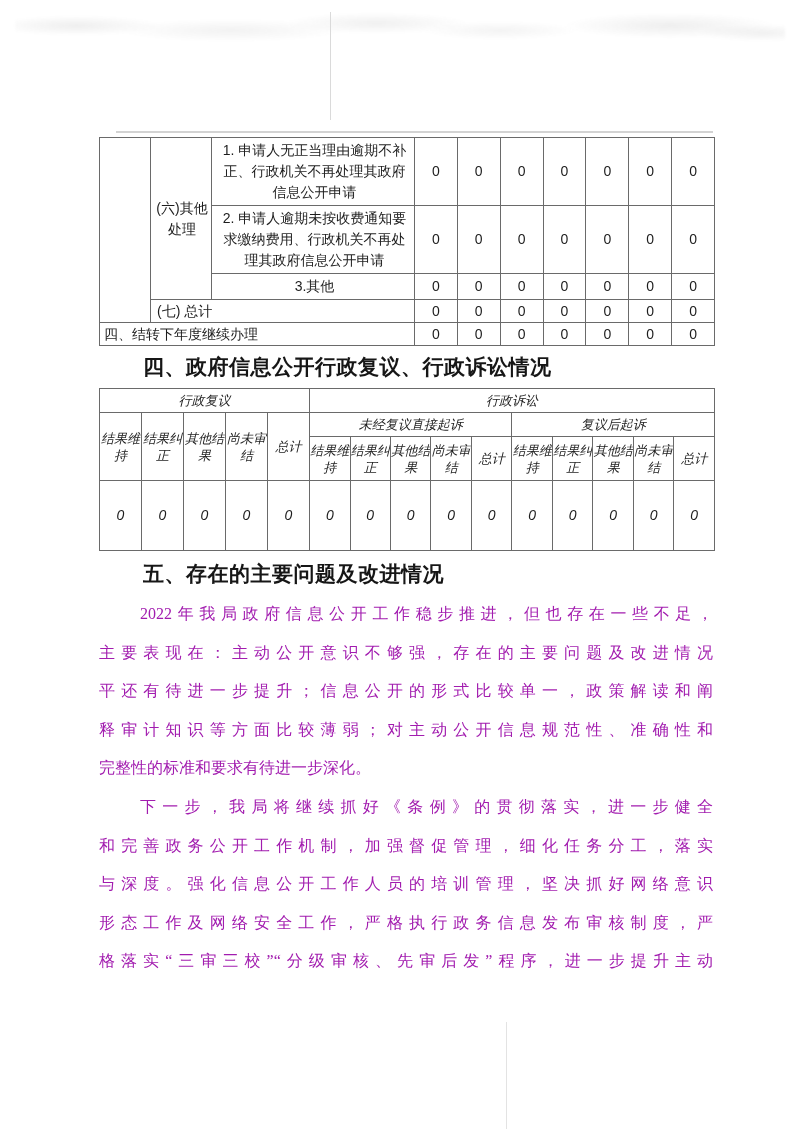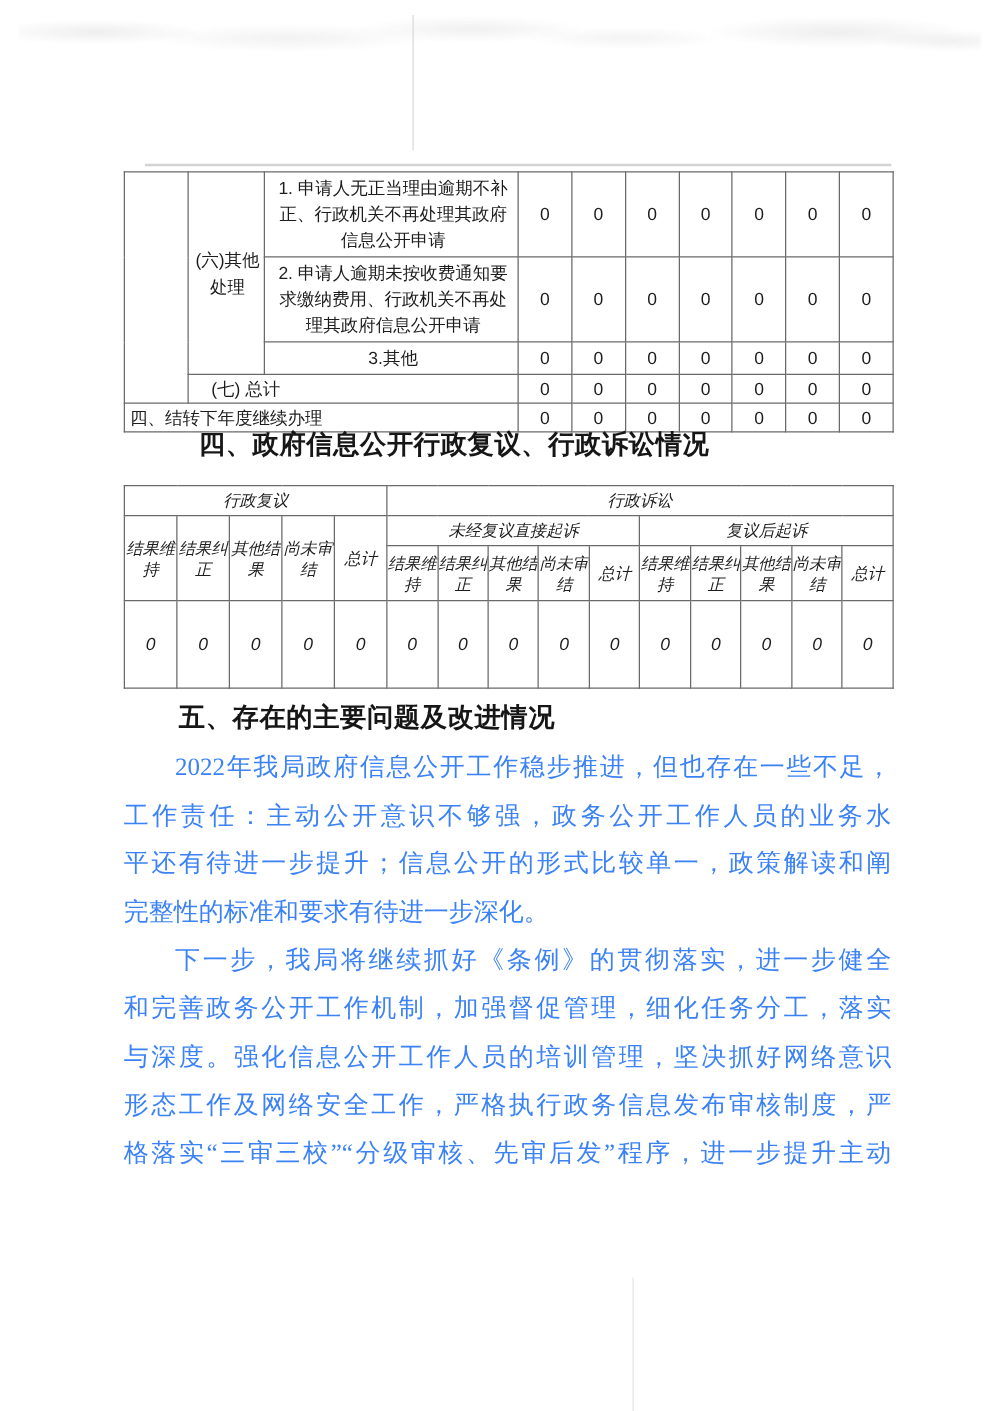--- a/index.html
+++ b/index.html
@@ -28,39 +28,39 @@
 
   
   table { border-collapse:collapse; table-layout:fixed; position:absolute; }
   td { border:1px solid #6a6a6a; padding:0; overflow:hidden; vertical-align:middle; }
 
   #table1 { left:99px; top:137px; width:616px; font-size:14px; font-weight:500; }
   #table1 td { line-height:21px; }
   .t1-label  { text-align:center; padding:2px 4px 2px 7px; }
   .t1-cat    { text-align:center; padding:2px 2px 2px 4px; }
   .t1-num    { text-align:center; }
-  .t1-span   { text-align:left; padding-left:18px; }
+  .t1-span   { text-align:left; padding-left:6px; }
 
   #table2 { left:99px; top:388px; width:616px; font-size:13px; font-weight:500; }
   #table2 td { text-align:center; line-height:17px;font-style:italic; }
   #table2 .val { font-size:14px; font-weight:500; }
 
   
   .sec-heading {
     position:absolute; left:143px;
     font-size:21px; font-weight:bold; letter-spacing:0.5px;
     color:#161616; white-space:nowrap;
   }
-  #heading-s4 { top:341px;margin-left:16px; }
+  #heading-s4 { top:353px; }
   #heading-s5 { top:560px; }
 
   
   .bodytext {
     position:absolute; left:99px; top:595px; width:614px;
-    font-family:"Liberation Serif", serif; font-size:20px; color:#3b82f6;
+    font-family:"Liberation Serif", serif; font-size:16px; color:#a21caf;
   }
   .bodyline {
     height:38.6px; line-height:38.6px; overflow:hidden;
     text-align:justify; text-align-last:justify;
   }
   .bodyline.end { text-align-last:left;font-family:Liberation Serif, serif; }
   .bodyline.indent { text-indent:41px; }
 </style>
 </head>
 <body>
@@ -204,22 +204,23 @@
       <td class="val">0</td>
       <td class="val">0</td>
     </tr>
   </tbody>
     </table>
 
   <div id="heading-s5" class="sec-heading">五、存在的主要问题及改进情况</div>
 
   <div class="bodytext">
     <div class="bodyline indent">2022年我局政府信息公开工作稳步推进，但也存在一些不足，</div>
-    <div class="bodyline">工作责任：主动公开意识不够强，政务公开工作人员的业务水</div>
+    <div class="bodyline">主要表现在：主动公开意识不够强，存在的主要问题及改进情况</div>
     <div class="bodyline">平还有待进一步提升；信息公开的形式比较单一，政策解读和阐</div>
+    <div class="bodyline">释审计知识等方面比较薄弱；对主动公开信息规范性、准确性和</div>
     <div class="bodyline end">完整性的标准和要求有待进一步深化。</div>
     <div class="bodyline indent">下一步，我局将继续抓好《条例》的贯彻落实，进一步健全</div>
     <div class="bodyline">和完善政务公开工作机制，加强督促管理，细化任务分工，落实</div>
     <div class="bodyline">与深度。强化信息公开工作人员的培训管理，坚决抓好网络意识</div>
     <div class="bodyline">形态工作及网络安全工作，严格执行政务信息发布审核制度，严</div>
     <div class="bodyline">格落实“三审三校”“分级审核、先审后发”程序，进一步提升主动</div>
   </div>
 
 </div>
 

